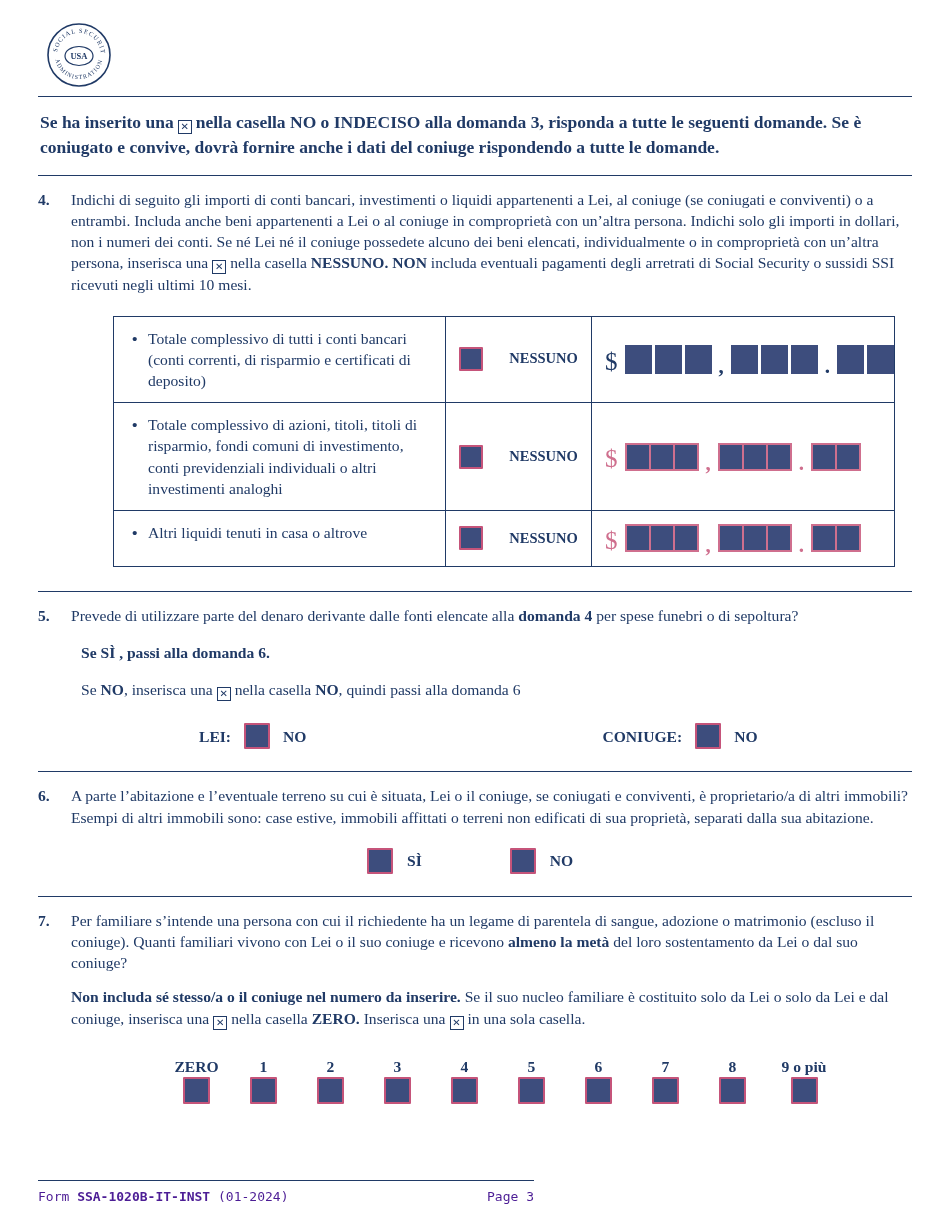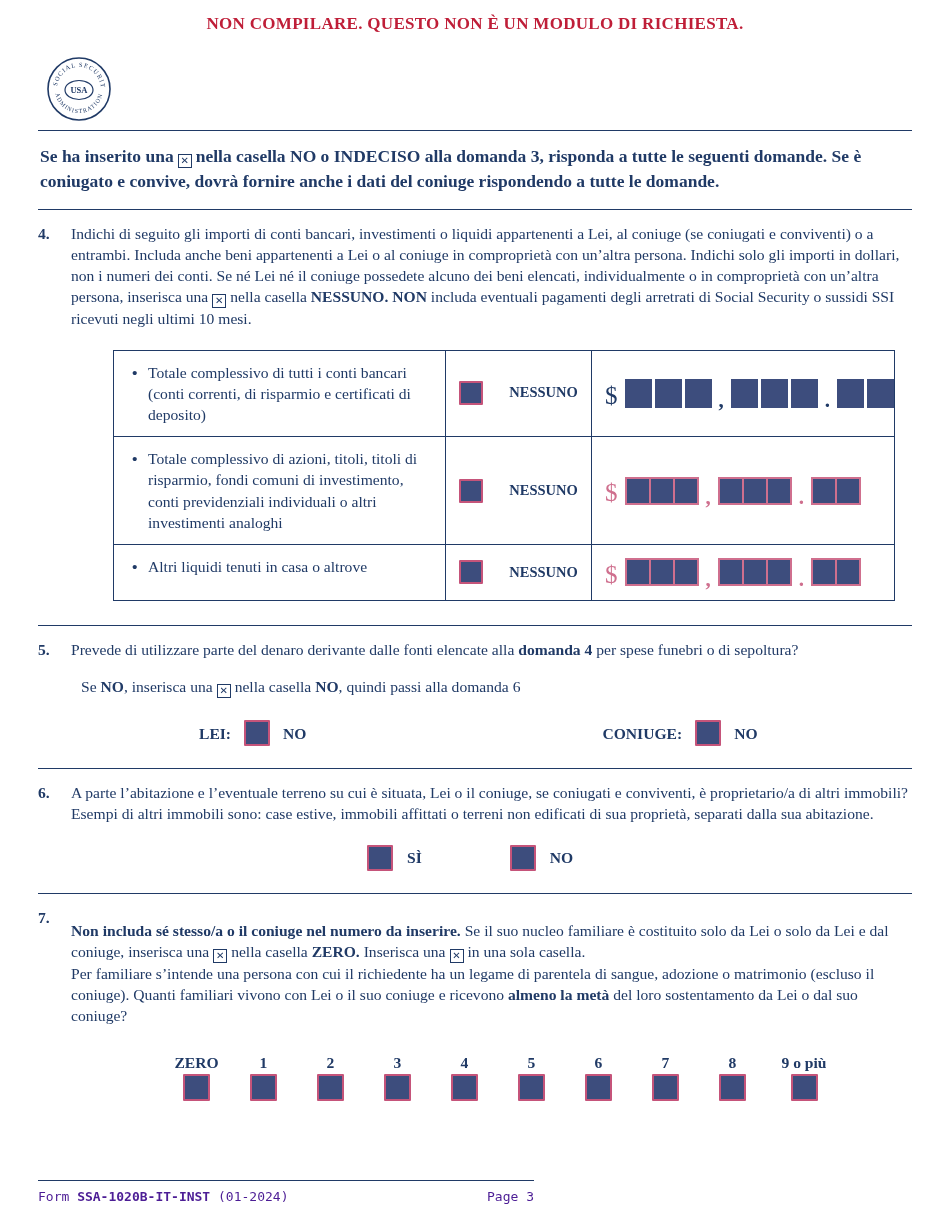--- a/index.html
+++ b/index.html
@@ -82,21 +82,20 @@
     font-family: "DejaVu Sans Mono", monospace; font-size: 13px;
     display: flex; color: #4c1d95;
   }
   .f-page { margin-left: auto; }
 </style>
 </head>
 <body>
 
 <div class="page">
 
-  <div class="warning">NON COMPILARE. QUESTO NON È UN MODULO DI RICHIESTA.</div>
 
   <div class="logo-wrap">
     <svg width="66" height="66" viewBox="0 0 66 66">
       <circle cx="33" cy="33" r="31" fill="none" stroke="#203a66" stroke-width="1.6"></circle>
       <defs>
         <path id="arct" d="M 11,33 A 22,22 0 0 1 55,33" fill="none"></path>
         <path id="arcb" d="M 9,33 A 24,24 0 0 0 57,33" fill="none"></path>
       </defs>
       <text font-size="6.4" font-family="Liberation Serif, serif" fill="#203a66" letter-spacing="1">
         <textPath href="#arct" startOffset="4%">SOCIAL SECURITY</textPath>
@@ -217,20 +216,21 @@
   </div>
 
   <hr class="rule">
 
   <div class="question">
     <div class="qnum">5.</div>
     <div class="qbody">
       <p class="qtext"><span>Prevede di utilizzare parte del denaro derivante dalle fonti elencate alla</span>
         <b>domanda 4</b>
         <span>per spese funebri o di sepoltura?</span></p>
+      <p class="qsub"><b>Se SÌ , passi alla domanda 6.</b></p>
       <p class="qsub"><span>Se </span><b>NO</b><span>, inserisca una</span><span class="xbox">✕</span><span>nella casella </span><b>NO</b><span>, quindi passi alla domanda 6</span></p>
       <div class="leirow">
         <div class="pair">
           <b>LEI:</b>
           <span class="checkbox cb26"></span>
           <b>NO</b>
         </div>
         <div class="pair pair2">
           <b>CONIUGE:</b>
           <span class="checkbox cb26"></span>
@@ -257,27 +257,27 @@
         </div>
       </div>
     </div>
   </div>
 
   <hr class="rule">
 
   <div class="question">
     <div class="qnum">7.</div>
     <div class="qbody">
+      <p class="qtext"><span>Per familiare s’intende una persona con cui il richiedente ha un legame di parentela di sangue, adozione o matrimonio (escluso il coniuge). Quanti familiari vivono con Lei o il suo coniuge e ricevono</span>
+        <b>almeno la metà</b>
+        <span>del loro sostentamento da Lei o dal suo coniuge?</span></p>
       <p class="qtext" style="margin-top:13px"><b>Non includa sé stesso/a o il coniuge nel numero da inserire.</b>
         <span>Se il suo nucleo familiare è costituito solo da Lei o solo da Lei e dal coniuge, inserisca una</span><span class="xbox">✕</span><span>nella casella</span>
         <b>ZERO.</b>
         <span>Inserisca una</span><span class="xbox">✕</span><span>in una sola casella.</span></p>
-      <p class="qtext"><span>Per familiare s’intende una persona con cui il richiedente ha un legame di parentela di sangue, adozione o matrimonio (escluso il coniuge). Quanti familiari vivono con Lei o il suo coniuge e ricevono</span>
-        <b>almeno la metà</b>
-        <span>del loro sostentamento da Lei o dal suo coniuge?</span></p>
 
       <div class="numrow">
         <div class="numcol">
           <span class="numlabel">ZERO</span>
           <span class="checkbox cb27"></span>
         </div>
         <div class="numcol">
           <span class="numlabel">1</span>
           <span class="checkbox cb27"></span>
         </div>

